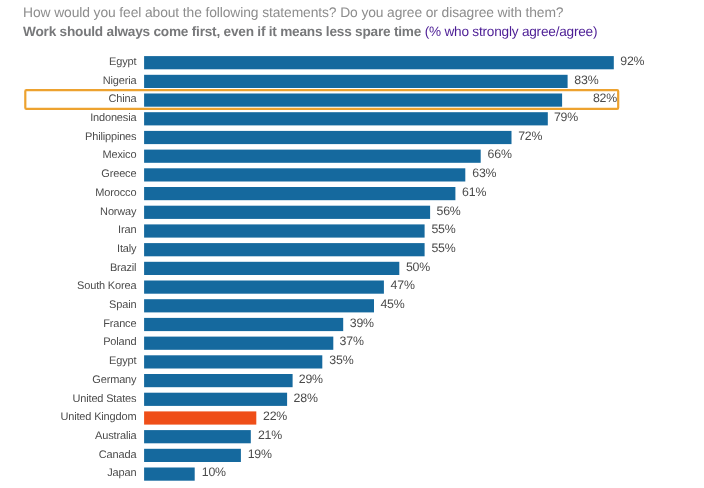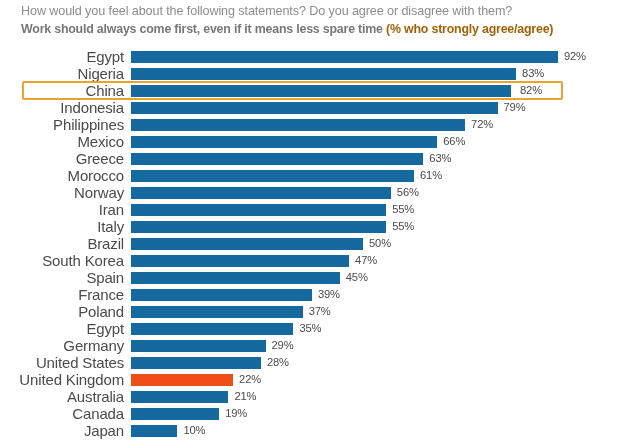--- a/index.html
+++ b/index.html
@@ -41,22 +41,22 @@
   .title-line2 {
     font-size: 12.4px;
     line-height: 16px;
     font-weight: bold;
     color: #77787a;
     letter-spacing: -0.2px;
     white-space: nowrap;
     margin-top: 2px;
   }
   .title-paren {
-    color: #a16207;
-    font-weight: bold;
+    color: #4c1d95;
+    font-weight: normal;
   }
 
   
   #plot {
     position: absolute;
     left: 0;
     top: 48px;
     width: 640px;
     height: 392px;
   }
@@ -66,21 +66,21 @@
     height: 17px;
     width: 640px;
   }
 
   .row-label {
     position: absolute;
     left: 0;
     top: 0;
     width: 124px;
     text-align: right;
-    font-size: 15px;
+    font-size: 10px;
     line-height: 17px;
     color: #4b4b4b;
     letter-spacing: -0.15px;
     white-space: nowrap;
   }
 
   .bar-track {
     position: absolute;
     left: 131px;
     top: 0;
@@ -142,21 +142,21 @@
         <div class="row-label">Nigeria</div>
         <div class="bar-track">
           <div class="bar" style="width: 385.12px; background: rgb(21, 105, 158);"></div>
           <div class="bar-value" style="left: 391.12px;">83%</div>
         </div>
       </div>
       <div class="row">
         <div class="row-label">China</div>
         <div class="bar-track">
           <div class="bar" style="width: 380.48px; background: rgb(21, 105, 158);"></div>
-          <div class="bar-value" style="left: 389px;">82%</div>
+          <div class="bar-value" style="left: 408px;">82%</div>
         </div>
       </div>
       <div class="row">
         <div class="row-label">Indonesia</div>
         <div class="bar-track">
           <div class="bar" style="width: 366.56px; background: rgb(21, 105, 158);"></div>
           <div class="bar-value" style="left: 372.56px;">79%</div>
         </div>
       </div>
       <div class="row">

